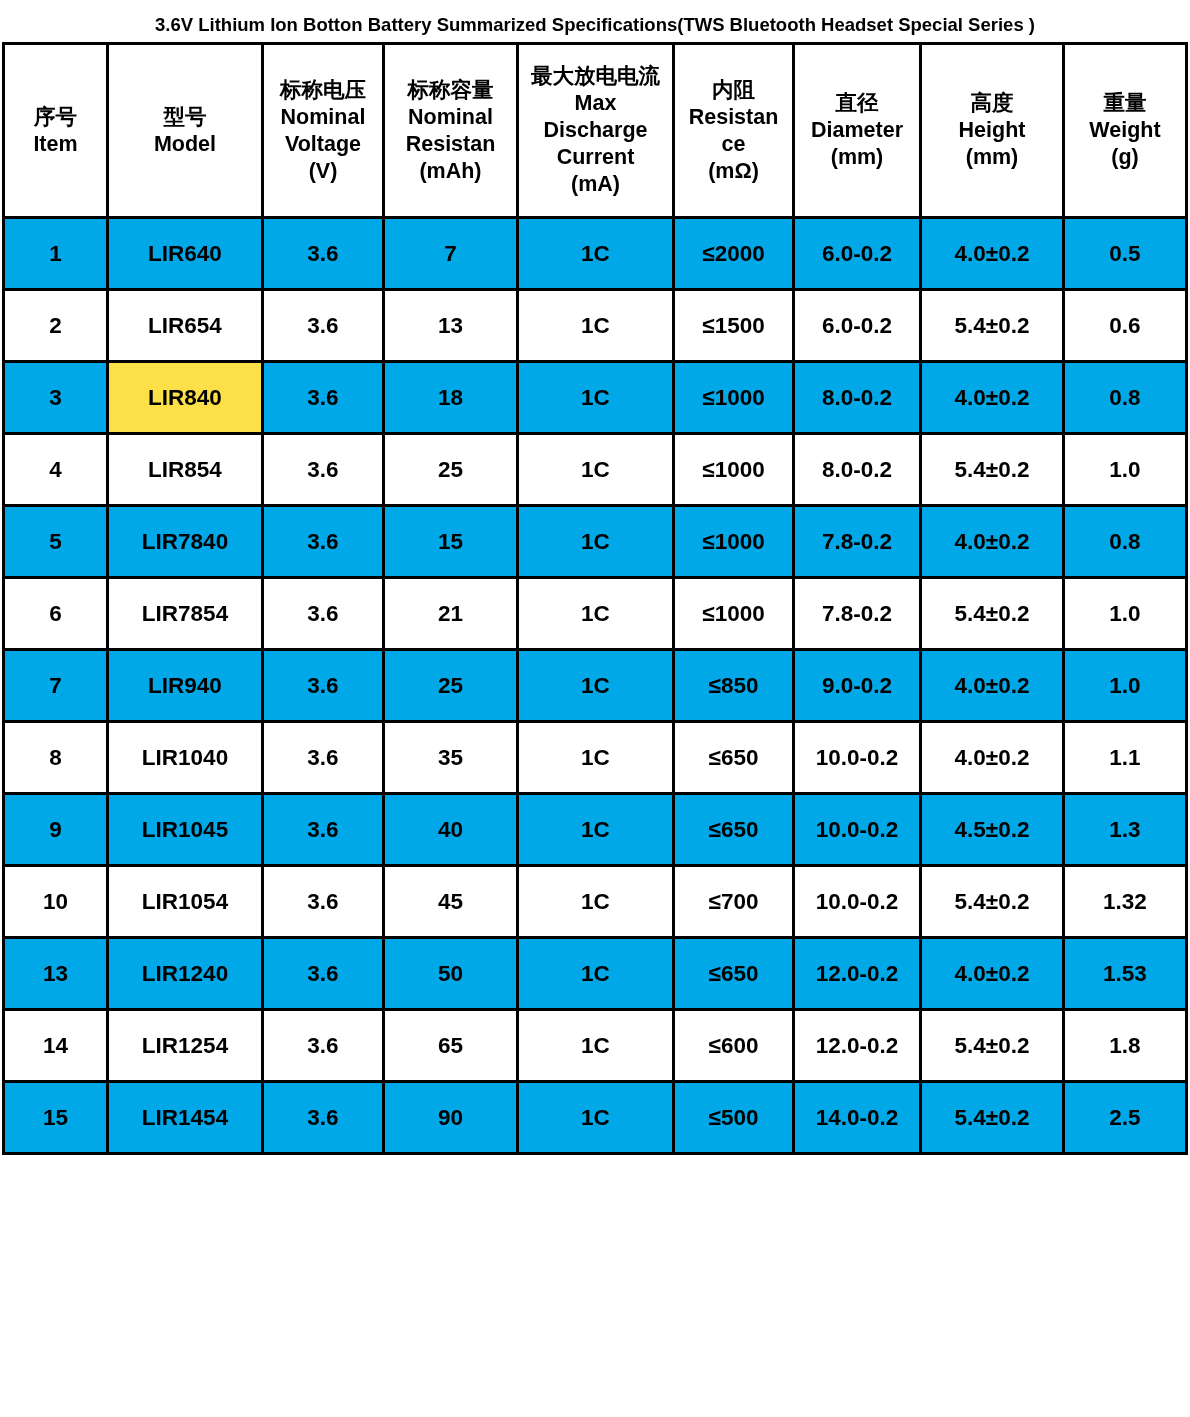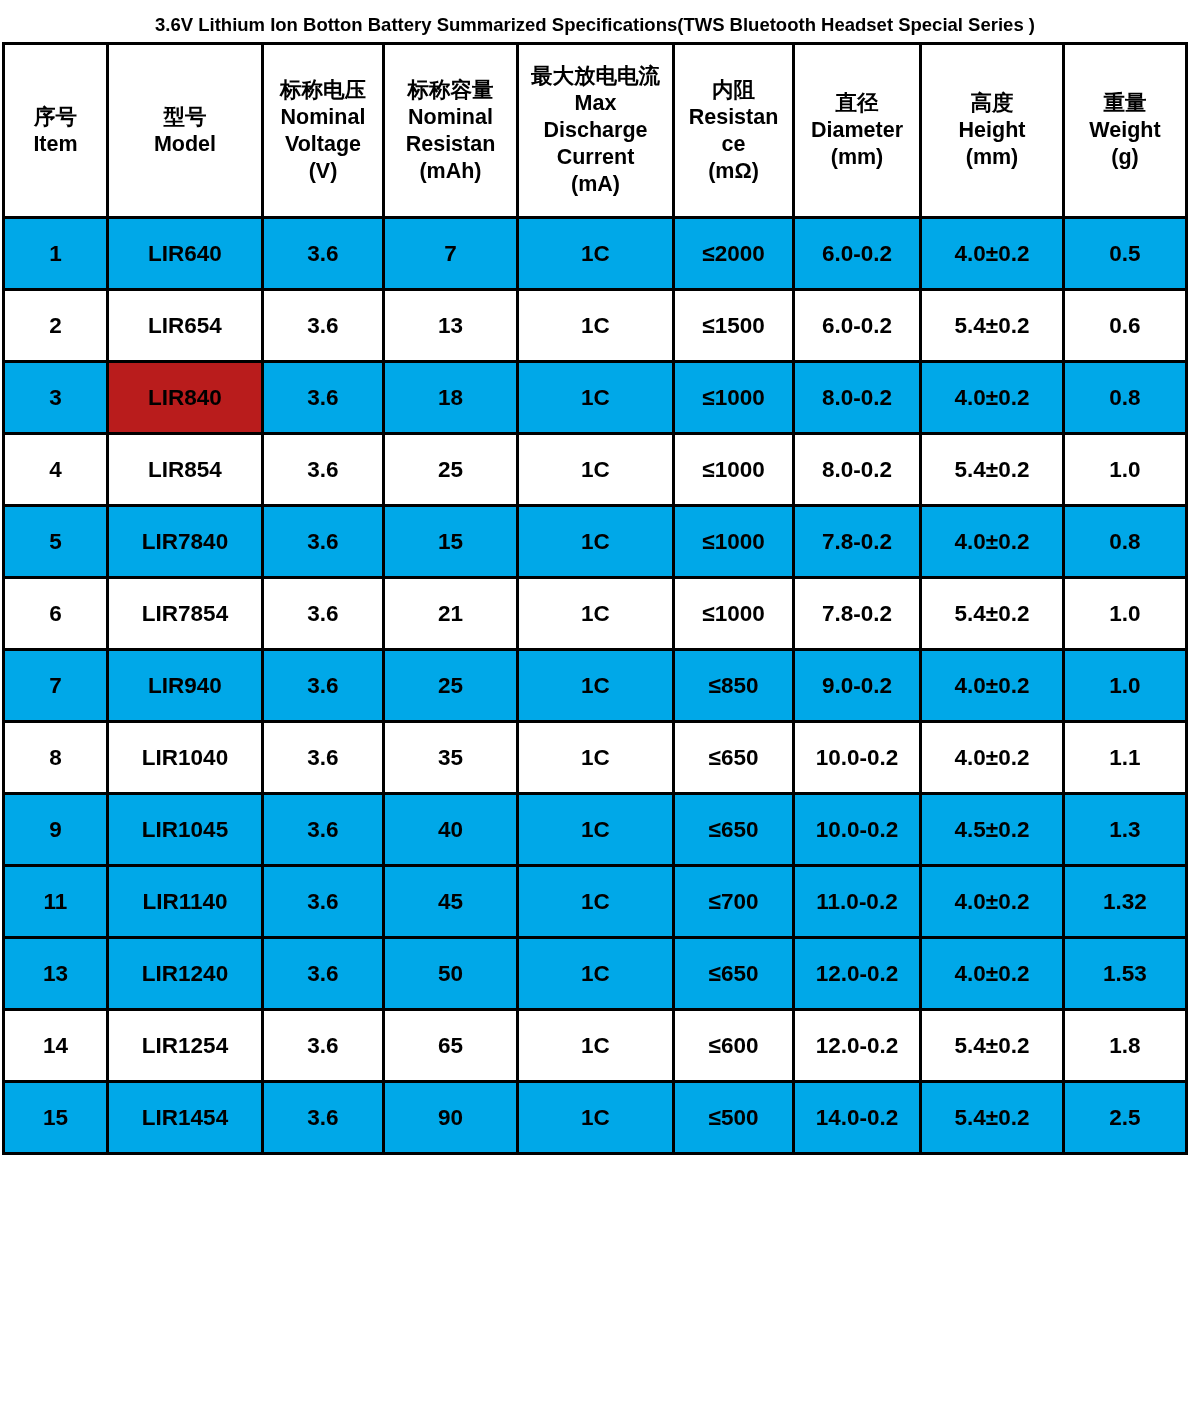--- a/index.html
+++ b/index.html
@@ -195,21 +195,21 @@
           <td>3.6</td>
           <td>13</td>
           <td>1C</td>
           <td>≤1500</td>
           <td>6.0-0.2</td>
           <td>5.4±0.2</td>
           <td>0.6</td>
         </tr>
         <tr class="rowblue">
           <td style="background: rgb(0, 168, 232);">3</td>
-          <td style="background: #b91c1c;">LIR840</td>
+          <td style="background: #fde047;">LIR840</td>
           <td style="background: rgb(0, 168, 232);">3.6</td>
           <td style="background: rgb(0, 168, 232);">18</td>
           <td style="background: rgb(0, 168, 232);">1C</td>
           <td style="background: rgb(0, 168, 232);">≤1000</td>
           <td style="background: rgb(0, 168, 232);">8.0-0.2</td>
           <td style="background: rgb(0, 168, 232);">4.0±0.2</td>
           <td style="background: rgb(0, 168, 232);">0.8</td>
         </tr>
         <tr>
           <td>4</td>
@@ -270,30 +270,30 @@
           <td style="background: rgb(0, 168, 232);">9</td>
           <td style="background: rgb(0, 168, 232);">LIR1045</td>
           <td style="background: rgb(0, 168, 232);">3.6</td>
           <td style="background: rgb(0, 168, 232);">40</td>
           <td style="background: rgb(0, 168, 232);">1C</td>
           <td style="background: rgb(0, 168, 232);">≤650</td>
           <td style="background: rgb(0, 168, 232);">10.0-0.2</td>
           <td style="background: rgb(0, 168, 232);">4.5±0.2</td>
           <td style="background: rgb(0, 168, 232); text-align: center;">1.3</td>
         </tr>
-        <tr class="rowblue">
-          <td style="background: rgb(0, 168, 232);">11</td>
-          <td style="background: rgb(0, 168, 232);">LIR1140</td>
-          <td style="background: rgb(0, 168, 232);">3.6</td>
-          <td style="background: rgb(0, 168, 232);">45</td>
-          <td style="background: rgb(0, 168, 232);">1C</td>
-          <td style="background: rgb(0, 168, 232);">≤700</td>
-          <td style="background: rgb(0, 168, 232);">11.0-0.2</td>
-          <td style="background: rgb(0, 168, 232);">4.0±0.2</td>
-          <td style="background: rgb(0, 168, 232);">1.32</td>
+        <tr>
+          <td>10</td>
+          <td>LIR1054</td>
+          <td>3.6</td>
+          <td>45</td>
+          <td>1C</td>
+          <td>≤700</td>
+          <td>10.0-0.2</td>
+          <td>5.4±0.2</td>
+          <td>1.32</td>
         </tr>
         <tr class="rowblue">
           <td style="background: rgb(0, 168, 232);">13</td>
           <td style="background: rgb(0, 168, 232);">LIR1240</td>
           <td style="background: rgb(0, 168, 232);">3.6</td>
           <td style="background: rgb(0, 168, 232);">50</td>
           <td style="background: rgb(0, 168, 232);">1C</td>
           <td style="background: rgb(0, 168, 232);">≤650</td>
           <td style="background: rgb(0, 168, 232);">12.0-0.2</td>
           <td style="background: rgb(0, 168, 232);">4.0±0.2</td>

